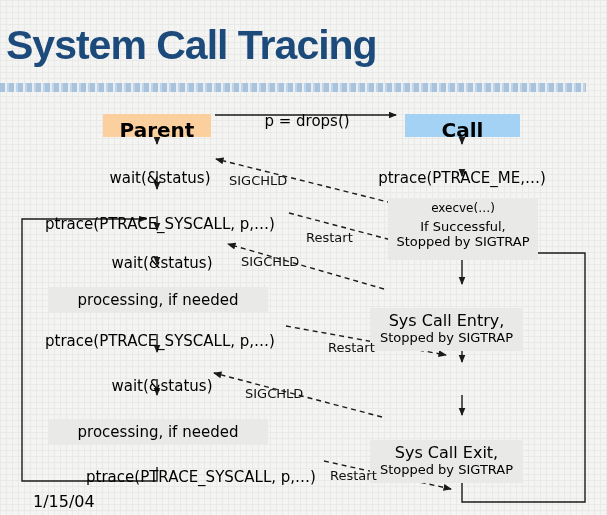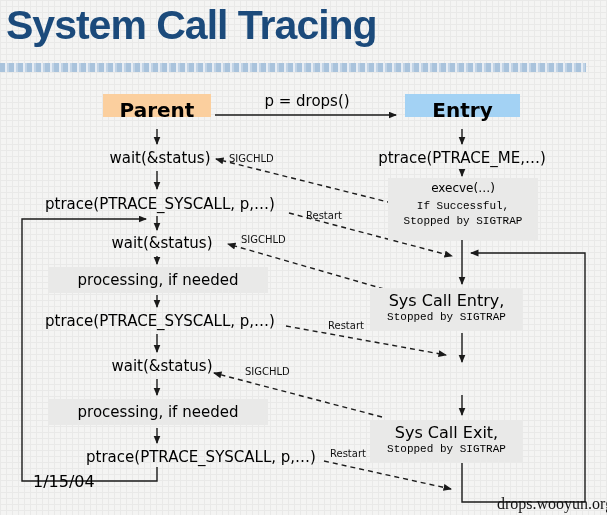--- a/index.html
+++ b/index.html
@@ -5,21 +5,21 @@
   html,body{margin:0;padding:0;}
   body{font-family:"DejaVu Sans","Liberation Sans",sans-serif;}
   #slide{
     position:relative;width:607px;height:515px;overflow:hidden;
     background-color:#f4f4f3;
     background-image:
       linear-gradient(#e9e9e8 1px, transparent 1px),
       linear-gradient(90deg,#e9e9e8 1px, transparent 1px);
     background-size:6px 6px;
   }
-  .abs{position:absolute;}
+  .abs{position:absolute;margin-top:20px;}
   #title{
     left:6px;top:2px;width:590px;
     font-family:"Liberation Sans",sans-serif;
     font-size:41px;font-weight:bold;letter-spacing:-1px;
     color:#1b4a7b;white-space:nowrap;
   }
   #divider{
     left:0;top:63px;width:586px;height:9px;
     background:repeating-linear-gradient(90deg,
       #a9c3dc 0px,#a9c3dc 5px,
@@ -27,27 +27,27 @@
       #c2d4e6 7px,#c2d4e6 9px);
   }
   .hdr-box{
     height:23px;line-height:32px;text-align:center;
     font-size:20px;font-weight:bold;color:#000;
   }
   #parent-box{left:103px;top:94px;width:108px;background:#fbcf9e;}
   #child-box{left:405px;top:94px;width:115px;background:#a3d2f4;}
   .lbl{font-size:15px;color:#000;white-space:nowrap;}
   .lbl.center{transform:translateX(-50%);}
-  .small-lbl{font-size:10px;color:#111;white-space:nowrap;}
+  .small-lbl{font-size:13px;color:#111;white-space:nowrap;}
   .gray-box{
     background:#e9e9e8;text-align:center;color:#000;
   }
   .proc-box{left:48px;width:220px;height:26px;line-height:26px;font-size:15px;}
   .stage-box{left:370px;width:153px;font-size:16px;padding-top:3px;}
-  .stage-note{font-size:11px;line-height:15px;font-family:Liberation Mono, monospace;}
+  .stage-note{font-size:13px;line-height:15px;}
   #execve-box{left:388px;top:178px;width:150px;height:59px;padding-top:3px;}
   #execve-box .main{font-size:12px;margin-bottom:4px;}
   #date{left:33px;top:472px;font-size:16px;color:#000;}
   #watermark{
     left:497px;top:495px;font-family:"Liberation Serif",serif;
     font-size:16px;color:#141414;white-space:nowrap;
   }
   svg{position:absolute;left:0;top:0;}
 </style>
 </head>
@@ -88,21 +88,21 @@
         <path d="M382 417 L214 373" marker-end="url(#ah)"></path>
         <path d="M324 461 L451 489" marker-end="url(#ah)"></path>
       </g>
     </g>
   </svg>
 
   <div class="abs" id="title">System Call Tracing</div>
   <div class="abs" id="divider"></div>
 
   <div class="abs hdr-box" id="parent-box">Parent</div>
-  <div class="abs hdr-box" id="child-box">Entry</div>
+  <div class="abs hdr-box" id="child-box">Call</div>
   <div class="abs lbl center" style="left:307px;top:92px;">p = drops()</div>
 
   <div class="abs lbl center" style="left:160px;top:149px;">wait(&amp;status)</div>
   <div class="abs lbl center" style="left:160px;top:195px;">ptrace(PTRACE_SYSCALL, p,…)</div>
   <div class="abs lbl center" style="left:162px;top:234px;">wait(&amp;status)</div>
   <div class="abs gray-box proc-box" style="top:267px;">processing, if needed</div>
   <div class="abs lbl center" style="left:160px;top:312px;">ptrace(PTRACE_SYSCALL, p,…)</div>
   <div class="abs lbl center" style="left:162px;top:357px;">wait(&amp;status)</div>
   <div class="abs gray-box proc-box" style="top:399px;">processing, if needed</div>
   <div class="abs lbl center" style="left:201px;top:448px;">ptrace(PTRACE_SYSCALL, p,…)</div>

